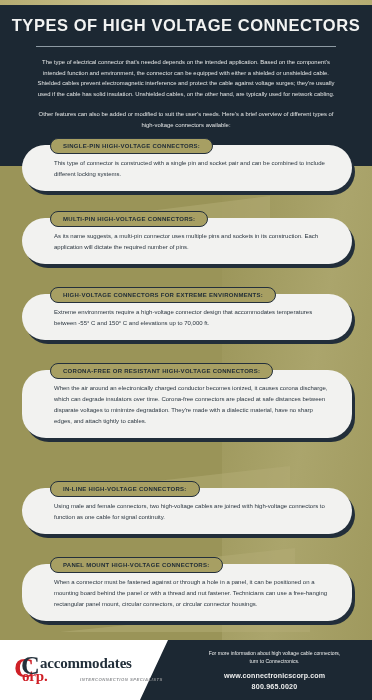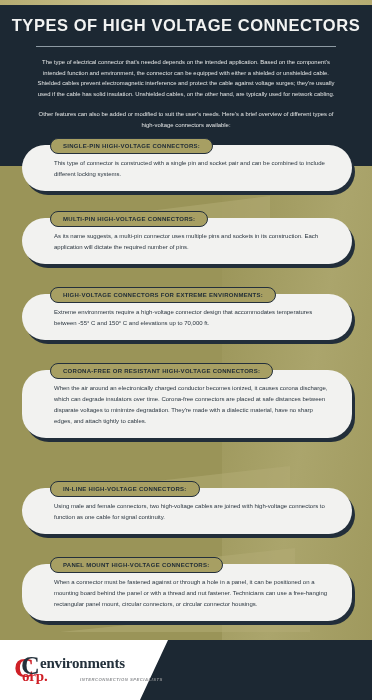--- a/index.html
+++ b/index.html
@@ -244,20 +244,26 @@
     <div class="pill">PANEL MOUNT HIGH-VOLTAGE CONNECTORS:</div>
     <div class="card">When a connector must be fastened against or through a hole in a panel, it can be positioned on a mounting board behind the panel or with a thread and nut fastener. Technicians can use a free-hanging rectangular panel mount, circular connectors, or circular connector housings.</div>
   </div>
 
   <div class="footer">
     <div class="footer-dark"></div>
 
     <div class="logo">
       <span class="logo-c-red">C</span>
       <span class="logo-c-dark">C</span>
-      <span class="logo-word1">environments</span>
+      <span class="logo-word1">accommodates</span>
       <span class="logo-word2">orp.</span>
       <span class="logo-tag">INTERCONNECTION SPECIALISTS</span>
     </div>
 
+    <div class="footer-text">
+      <div class="ft-line">For more information about high voltage cable connectors,</div>
+      <div class="ft-line">turn to Connectronics.</div>
+      <div class="ft-url">www.connectronicscorp.com</div>
+      <div class="ft-tel">800.965.0020</div>
+    </div>
   </div>
 
 </div>
 
 </body></html>

